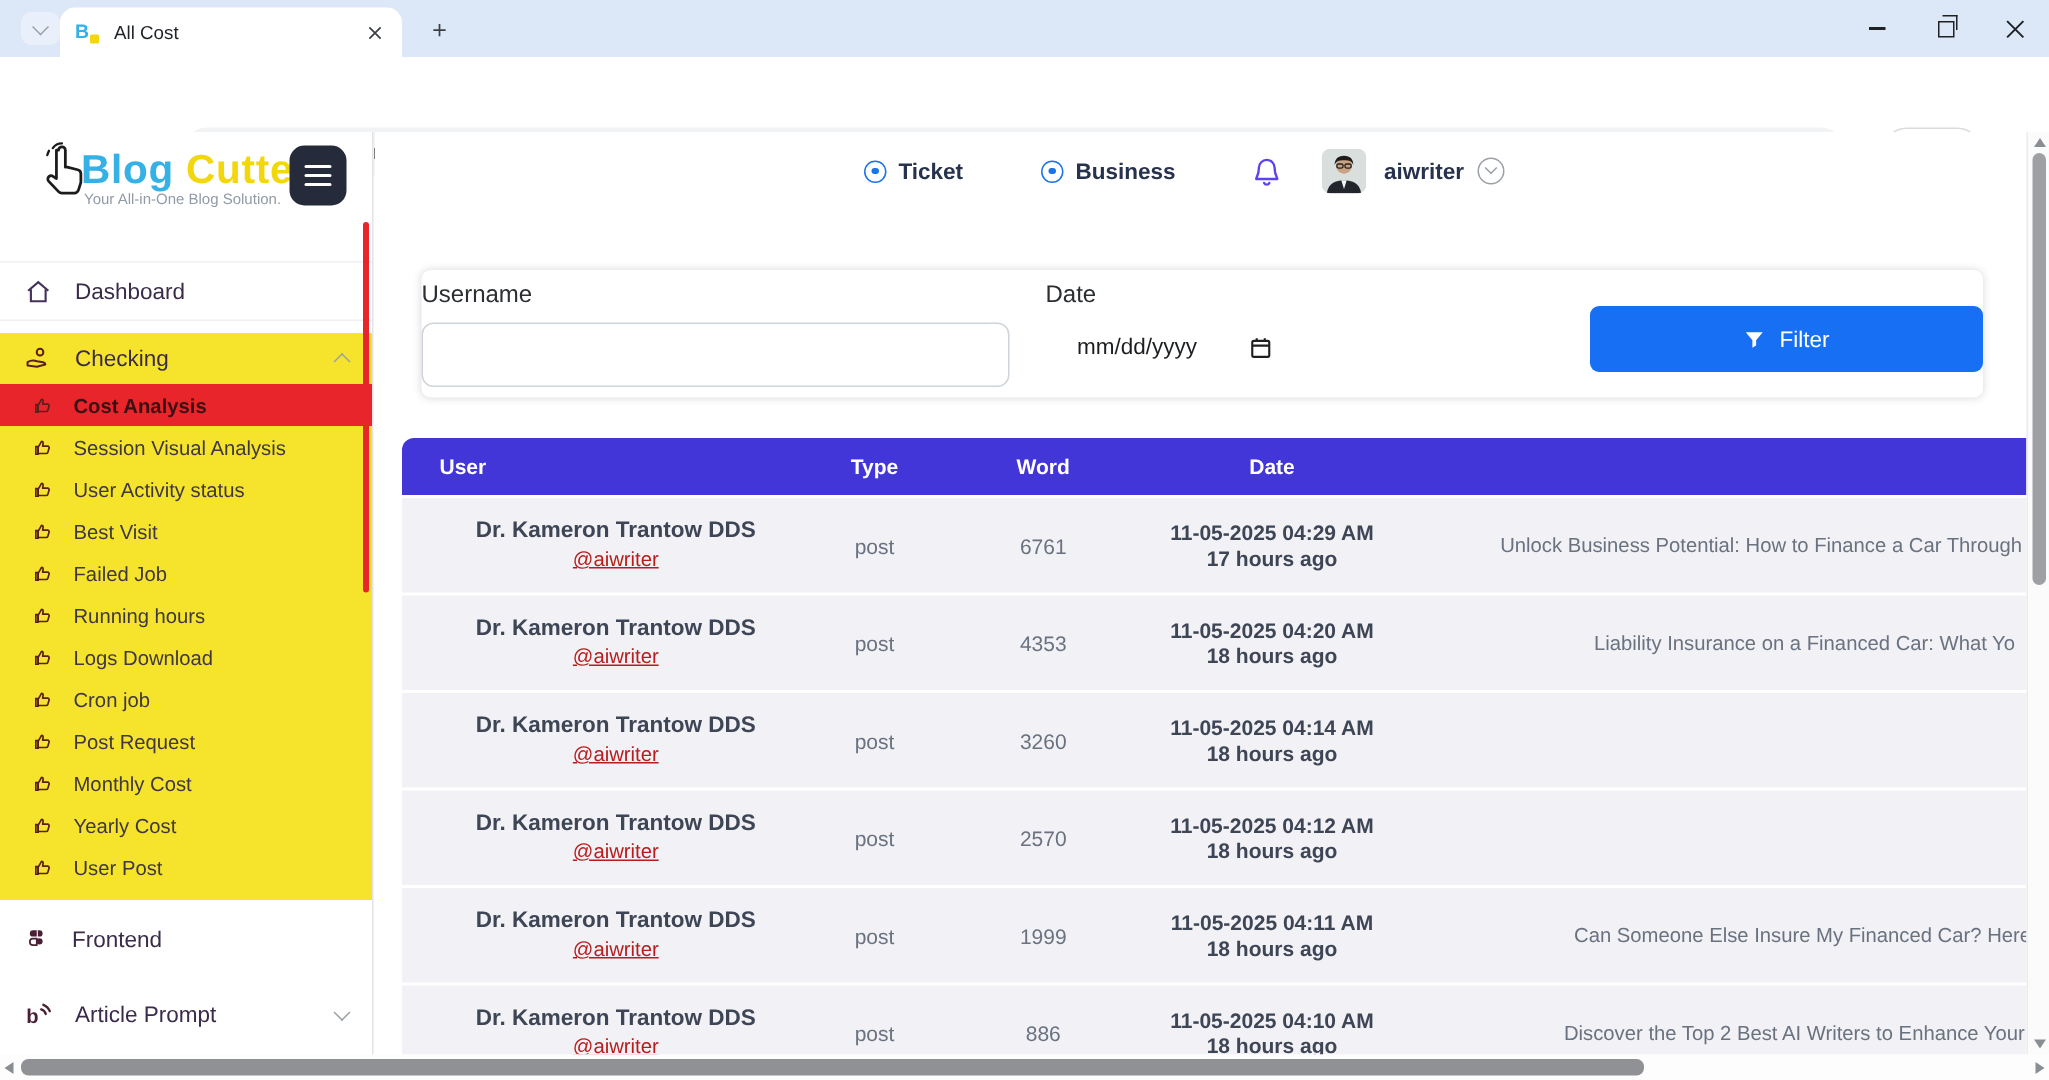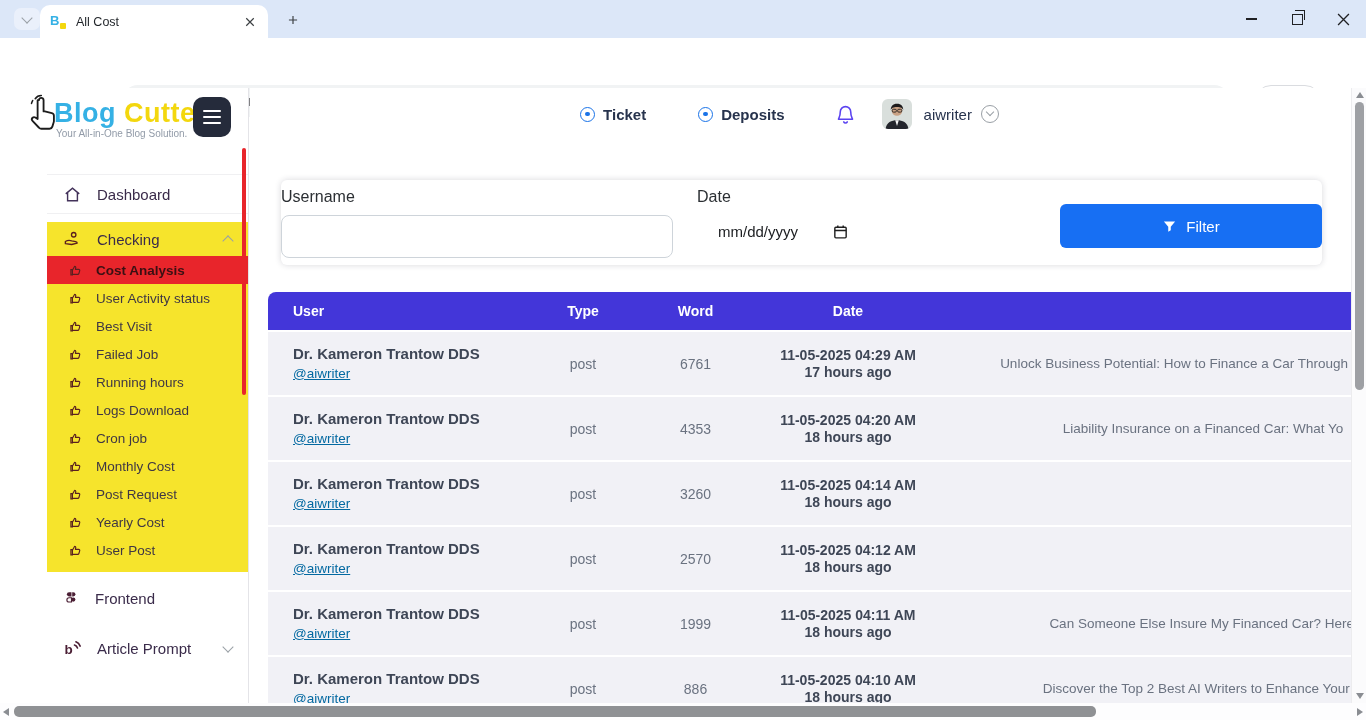--- a/index.html
+++ b/index.html
@@ -33,42 +33,42 @@
 
   
   .sidebar{position:absolute;left:0;top:88px;width:249px;height:615px;background:#fff;border-right:1px solid #e4e4e8;box-sizing:border-box;overflow:hidden;}
   .logo-block{position:relative;height:72px;}
   .logo-text{position:absolute;left:54px;top:10px;font-size:27px;font-weight:800;letter-spacing:.5px;white-space:nowrap;}
   .logo-blue{color:#35b1e5;} .logo-yellow{color:#f3d70e;}
   .logo-tag{position:absolute;left:56px;top:40px;font-size:10px;color:#929ba8;white-space:nowrap;}
   .hamburger{position:absolute;left:193px;top:9px;width:38px;height:40px;background:#252b3b;border-radius:10px;display:flex;flex-direction:column;align-items:center;justify-content:center;gap:4px;cursor:pointer;}
   .hamburger i{width:18px;height:2.2px;background:#fff;border-radius:1px;}
 
-  .menu{margin-top:14px;padding-left:47px;}
+  .menu{margin-top:14px;}
   .side-row{display:flex;align-items:center;height:40px;padding:0 16px;gap:15px;font-size:15px;color:#3a2b4a;font-weight:500;cursor:pointer;box-sizing:border-box;}
   .side-dash{border-top:1px solid #f0f0f2;border-bottom:1px solid #f0f0f2;}
   .grp-head{height:34px;background:#f6e42c;margin-top:8px;}
   .yellow-wrap{background:#f6e42c;padding-bottom:8px;}
   .side-sub{display:flex;align-items:center;height:28px;padding:0 16px 0 22px;gap:14px;font-size:13.5px;color:#3f3744;font-weight:500;cursor:pointer;box-sizing:border-box;}
   .side-sub.active{background:#e8252b;color:#3a1013;font-weight:700;}
   .side-row .spacer,.side-sub .spacer{flex:1;}
   .chev{width:7px;height:7px;border-right:1.8px solid #9aa0a6;border-bottom:1.8px solid #9aa0a6;display:inline-block;}
   .chev.up{transform:rotate(-135deg);margin-top:4px;}
   .chev.down{transform:rotate(45deg);margin-bottom:3px;}
   .side-thumb{position:absolute;right:2px;top:60px;width:4px;height:247px;background:#e8252b;border-radius:2px;z-index:5;}
 
   
   .topbar{position:absolute;left:250px;top:88px;width:1101px;height:52px;background:#fff;display:flex;align-items:center;justify-content:center;padding-right:22px;box-sizing:border-box;}
   .tb-item{display:flex;align-items:center;gap:8px;font-size:15px;font-weight:700;color:#27334d;cursor:pointer;}
   .tb-item.dep{margin-left:52px;}
   .target{width:13px;height:13px;border:1.6px solid #1a73e8;border-radius:50%;display:flex;align-items:center;justify-content:center;}
   .target i{width:4.5px;height:4.5px;background:#1a73e8;border-radius:50%;}
   .bell-wrap{margin-left:50px;cursor:pointer;}
   .avatar{margin-left:26px;width:30px;height:30px;border-radius:6px;overflow:hidden;cursor:pointer;}
-  .uname{margin-left:12px;font-size:15px;font-weight:400;color:#27334d;cursor:pointer;}
+  .uname{margin-left:12px;font-size:15px;font-weight:700;color:#27334d;cursor:pointer;}
   .circ-chev{margin-left:9px;width:16px;height:16px;border:1.4px solid #9aa0a6;border-radius:50%;display:flex;align-items:center;justify-content:center;cursor:pointer;}
   .circ-chev .chev{width:5px;height:5px;margin-top:-2px;}
 
   
   .filter-card{position:absolute;left:281px;top:180px;width:1041px;height:85px;background:#fff;border-radius:6px;box-shadow:0 0 6px rgba(40,40,60,.18);box-sizing:border-box;padding:8px 0 0 0;}
   .f-label{font-size:16px;color:#2b2f33;}
   .f-user{position:absolute;left:0;top:8px;width:392px;}
   .f-user input{margin-top:9px;width:392px;height:43px;border:1px solid #ced4da;border-radius:8px;box-sizing:border-box;padding:0 12px;font-size:14px;outline:none;background:#fff;}
   .f-date{position:absolute;left:416px;top:8px;}
   .f-date-row{margin-top:17px;display:flex;align-items:center;gap:34px;padding-left:21px;}
@@ -76,23 +76,23 @@
   .f-btn{position:absolute;right:0px;top:24px;width:262px;height:44px;background:#176ff3;border:none;border-radius:6px;color:#fff;font-size:15px;display:flex;align-items:center;justify-content:center;gap:9px;cursor:pointer;font-family:inherit;}
 
   
   .table-clip{position:absolute;left:268px;top:292px;width:1083px;height:411px;overflow:hidden;}
   .grid{display:grid;grid-template-columns:260px 110px 115px 190px 520px;width:1195px;box-sizing:border-box;}
   .thead{background:#4336d9;color:#fff;font-weight:700;font-size:14px;height:38px;align-items:center;border-radius:8px 0 0 0;}
   .thead .h-user{padding-left:25px;}
   .thead div{text-align:center;}
   .thead .h-user{text-align:left;}
   .trow{background:#f1f1f6;height:63px;margin-top:2px;align-items:center;}
-  .c-user{padding-left:25px;}
+  .c-user{padding-left:25px;text-align:center;}
   .row-name{font-size:15px;font-weight:700;color:#3e4656;line-height:1.25;}
-  .row-handle{font-size:13.5px;color:#0369a1;text-decoration:underline;cursor:pointer;}
+  .row-handle{font-size:13.5px;color:#b91c1c;text-decoration:underline;cursor:pointer;}
   .c-type,.c-word{font-size:14px;color:#6a7280;text-align:center;}
   .c-date{font-size:14px;font-weight:700;color:#3e4656;text-align:center;line-height:1.2;}
   .c-title{font-size:13.5px;color:#6a7280;text-align:center;line-height:1.3;white-space:nowrap;}
 
   
   .vscroll{position:absolute;right:0;top:88px;width:15px;height:615px;background:#fbfbfc;border-left:1px solid #ececee;box-sizing:border-box;}
   .vthumb{position:absolute;left:3px;top:14px;width:9px;height:288px;background:#9ea0a4;border-radius:5px;}
   .tri{width:0;height:0;position:absolute;}
   .tri.up{left:4px;top:4px;border-left:4px solid transparent;border-right:4px solid transparent;border-bottom:6px solid #8a8d92;}
   .tri.down{left:4px;bottom:4px;border-left:4px solid transparent;border-right:4px solid transparent;border-top:6px solid #8a8d92;}
@@ -214,20 +214,27 @@
       <div class="yellow-wrap">
 
           <div class="side-sub active">
             <svg width="13" height="13" viewBox="0 0 24 24" fill="none" stroke="#5a2020" stroke-width="2.1">
               <path d="M3.5 10.5h2.8V20H3.5z"></path>
               <path d="M6.3 11.5l4.2-7.3c1.1 0 2 .9 2 2l-.6 3.8h6.2c1.2 0 2 1.1 1.7 2.2l-1.5 5.3c-.3 1-1.1 1.6-2.1 1.6H6.3z" stroke-linejoin="round"></path>
             </svg>
             <span>Cost Analysis</span>
           </div>
 
+          <div class="side-sub">
+            <svg width="13" height="13" viewBox="0 0 24 24" fill="none" stroke="#5a2020" stroke-width="2.1">
+              <path d="M3.5 10.5h2.8V20H3.5z"></path>
+              <path d="M6.3 11.5l4.2-7.3c1.1 0 2 .9 2 2l-.6 3.8h6.2c1.2 0 2 1.1 1.7 2.2l-1.5 5.3c-.3 1-1.1 1.6-2.1 1.6H6.3z" stroke-linejoin="round"></path>
+            </svg>
+            <span>Session Visual Analysis</span>
+          </div>
 
           <div class="side-sub">
             <svg width="13" height="13" viewBox="0 0 24 24" fill="none" stroke="#5a2020" stroke-width="2.1">
               <path d="M3.5 10.5h2.8V20H3.5z"></path>
               <path d="M6.3 11.5l4.2-7.3c1.1 0 2 .9 2 2l-.6 3.8h6.2c1.2 0 2 1.1 1.7 2.2l-1.5 5.3c-.3 1-1.1 1.6-2.1 1.6H6.3z" stroke-linejoin="round"></path>
             </svg>
             <span>User Activity status</span>
           </div>
 
           <div class="side-sub">
@@ -268,29 +275,29 @@
               <path d="M6.3 11.5l4.2-7.3c1.1 0 2 .9 2 2l-.6 3.8h6.2c1.2 0 2 1.1 1.7 2.2l-1.5 5.3c-.3 1-1.1 1.6-2.1 1.6H6.3z" stroke-linejoin="round"></path>
             </svg>
             <span>Cron job</span>
           </div>
 
           <div class="side-sub">
             <svg width="13" height="13" viewBox="0 0 24 24" fill="none" stroke="#5a2020" stroke-width="2.1">
               <path d="M3.5 10.5h2.8V20H3.5z"></path>
               <path d="M6.3 11.5l4.2-7.3c1.1 0 2 .9 2 2l-.6 3.8h6.2c1.2 0 2 1.1 1.7 2.2l-1.5 5.3c-.3 1-1.1 1.6-2.1 1.6H6.3z" stroke-linejoin="round"></path>
             </svg>
+            <span>Post Request</span>
+          </div>
+
+          <div class="side-sub">
+            <svg width="13" height="13" viewBox="0 0 24 24" fill="none" stroke="#5a2020" stroke-width="2.1">
+              <path d="M3.5 10.5h2.8V20H3.5z"></path>
+              <path d="M6.3 11.5l4.2-7.3c1.1 0 2 .9 2 2l-.6 3.8h6.2c1.2 0 2 1.1 1.7 2.2l-1.5 5.3c-.3 1-1.1 1.6-2.1 1.6H6.3z" stroke-linejoin="round"></path>
+            </svg>
             <span>Monthly Cost</span>
-          </div>
-
-          <div class="side-sub">
-            <svg width="13" height="13" viewBox="0 0 24 24" fill="none" stroke="#5a2020" stroke-width="2.1">
-              <path d="M3.5 10.5h2.8V20H3.5z"></path>
-              <path d="M6.3 11.5l4.2-7.3c1.1 0 2 .9 2 2l-.6 3.8h6.2c1.2 0 2 1.1 1.7 2.2l-1.5 5.3c-.3 1-1.1 1.6-2.1 1.6H6.3z" stroke-linejoin="round"></path>
-            </svg>
-            <span>Post Request</span>
           </div>
 
           <div class="side-sub">
             <svg width="13" height="13" viewBox="0 0 24 24" fill="none" stroke="#5a2020" stroke-width="2.1">
               <path d="M3.5 10.5h2.8V20H3.5z"></path>
               <path d="M6.3 11.5l4.2-7.3c1.1 0 2 .9 2 2l-.6 3.8h6.2c1.2 0 2 1.1 1.7 2.2l-1.5 5.3c-.3 1-1.1 1.6-2.1 1.6H6.3z" stroke-linejoin="round"></path>
             </svg>
             <span>Yearly Cost</span>
           </div>
 
@@ -329,21 +336,21 @@
     <div class="tb-item">
       <span class="target">
           <i></i>
         </span>
       <span>Ticket</span>
     </div>
     <div class="tb-item dep">
       <span class="target">
           <i></i>
         </span>
-      <span>Deposits</span>
+      <span>Business</span>
     </div>
     <div class="bell-wrap">
       <svg width="21" height="21" viewBox="0 0 24 24" fill="none" stroke="#5b43f0" stroke-width="1.8" stroke-linecap="round" stroke-linejoin="round">
           <path d="M18 9a6 6 0 1 0-12 0c0 6.5-2 6.5-2 8.5h16c0-2-2-2-2-8.5"></path>
           <path d="M10 20.5a2.2 2.2 0 0 0 4 0"></path>
         </svg>
     </div>
     <div class="avatar">
       <svg width="30" height="30" viewBox="0 0 30 30">
           <rect width="30" height="30" fill="#d9dfdc"></rect>

